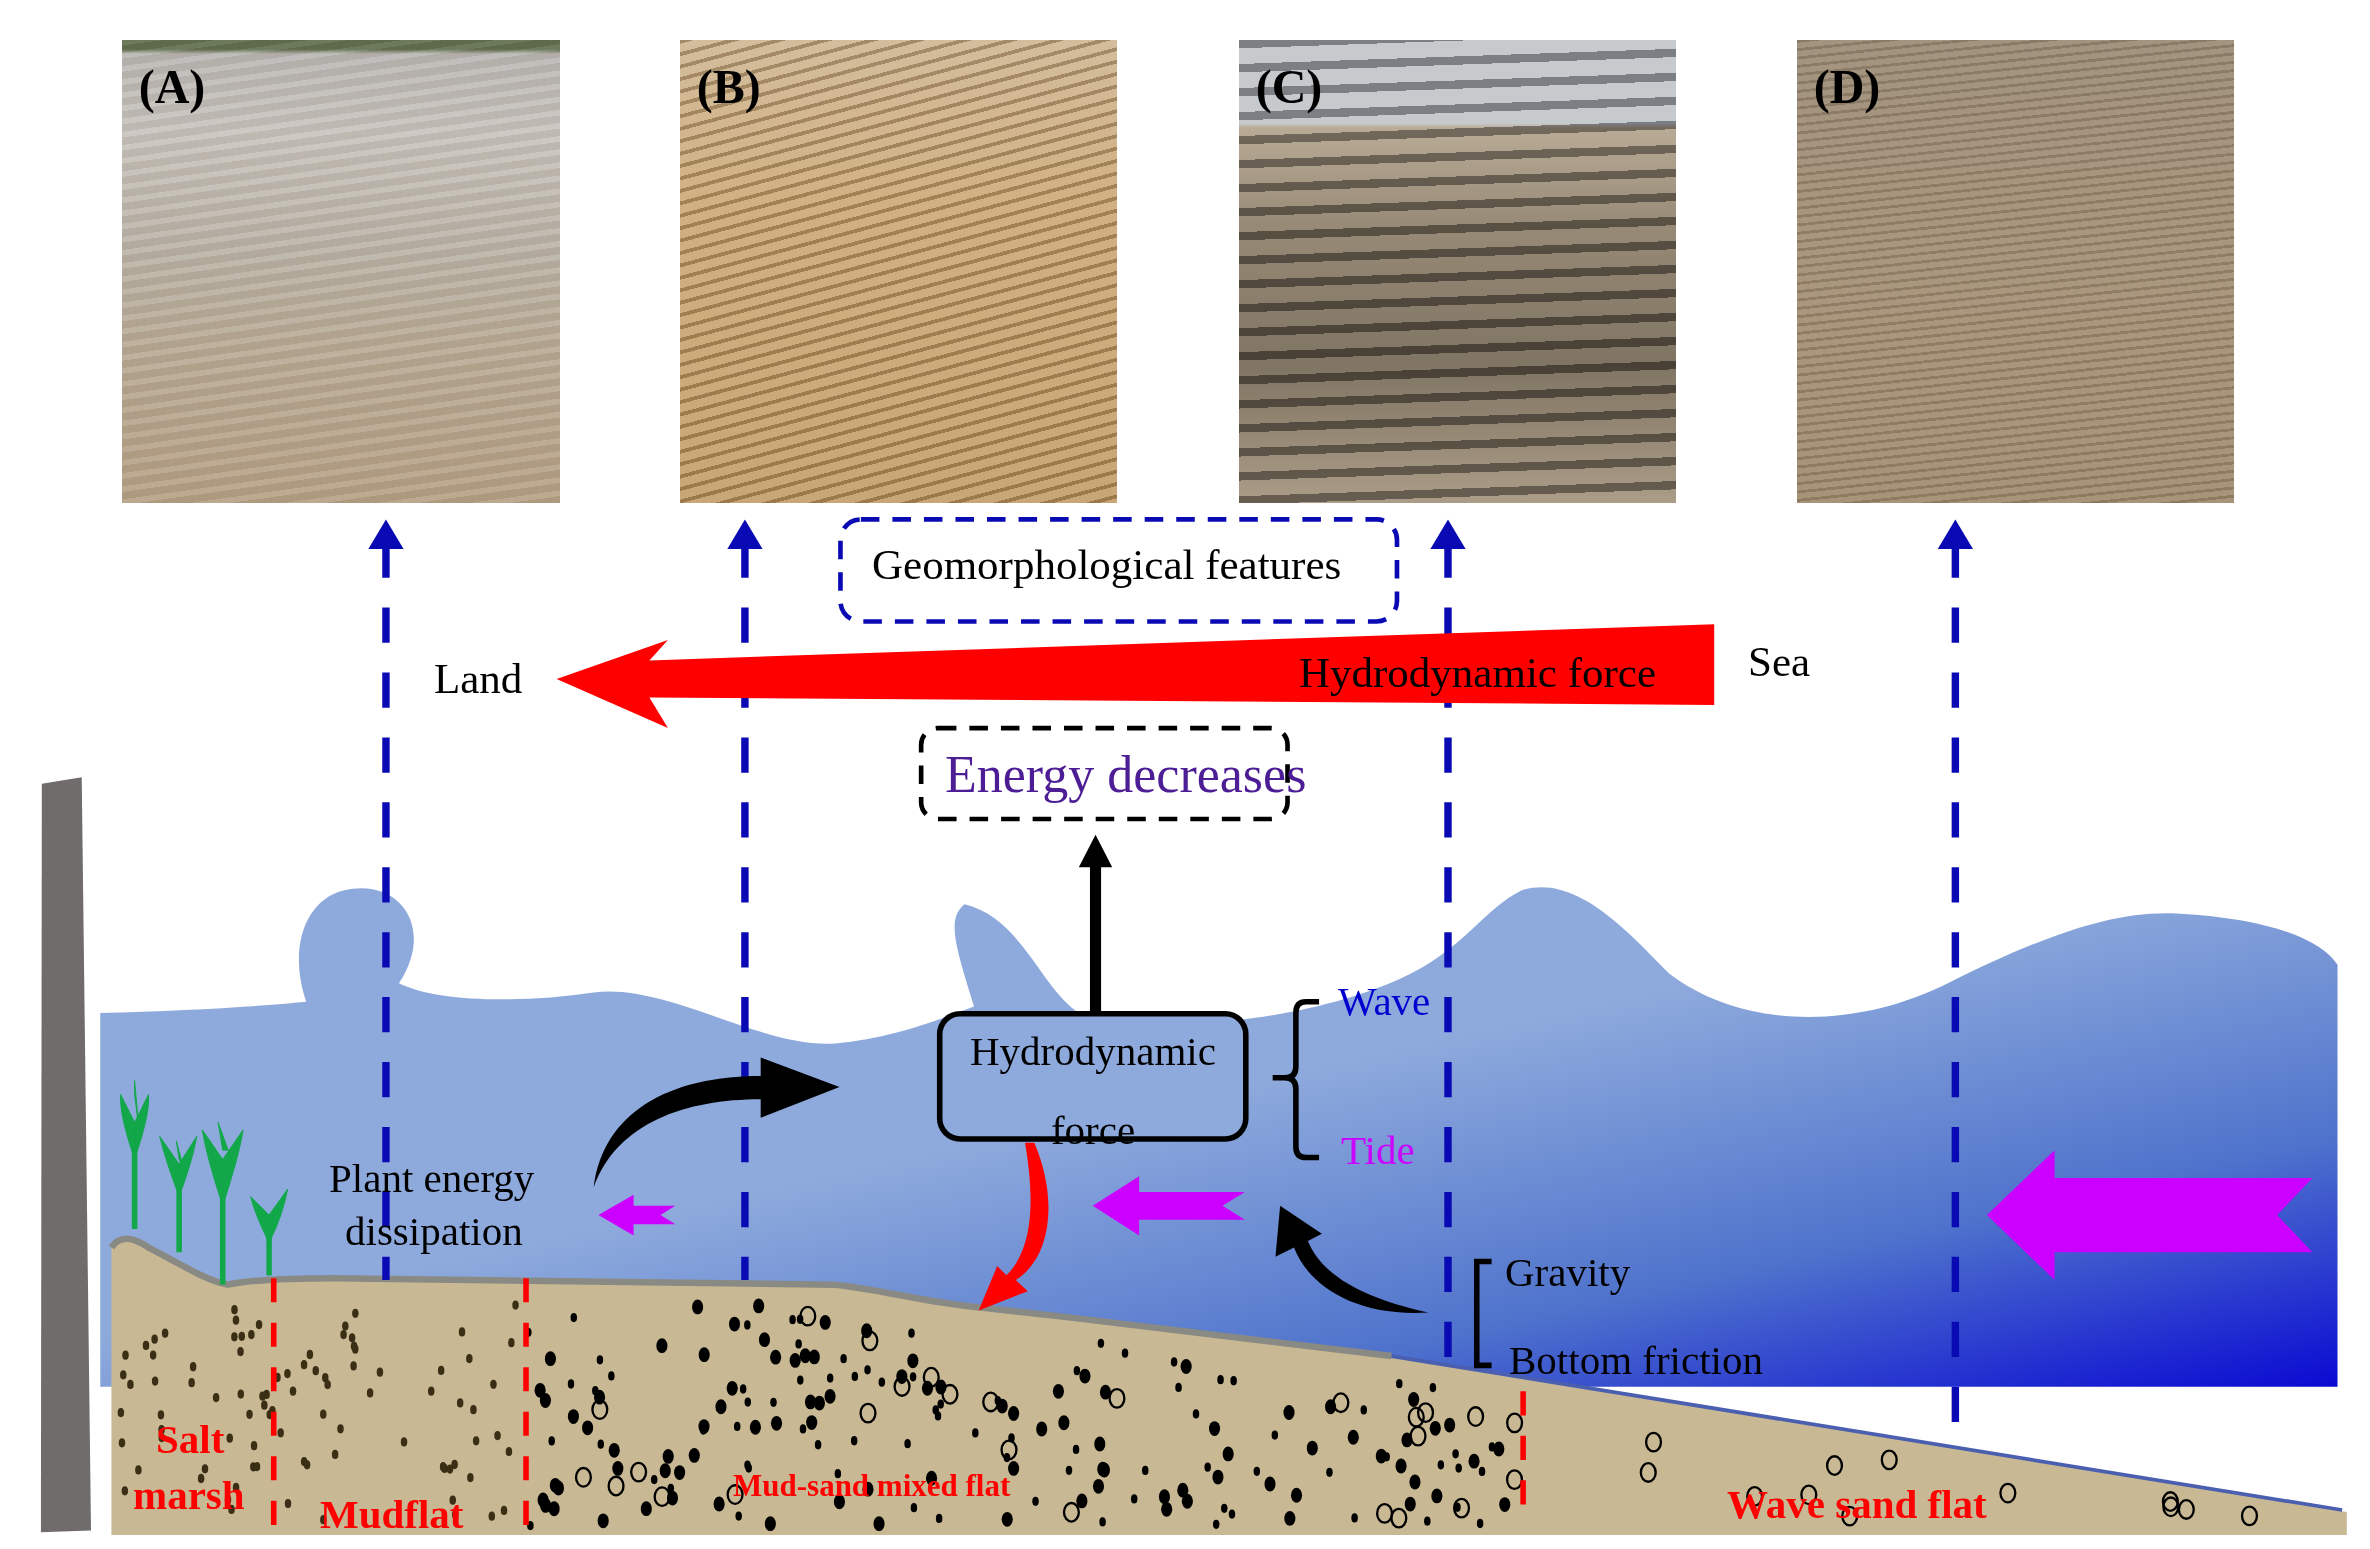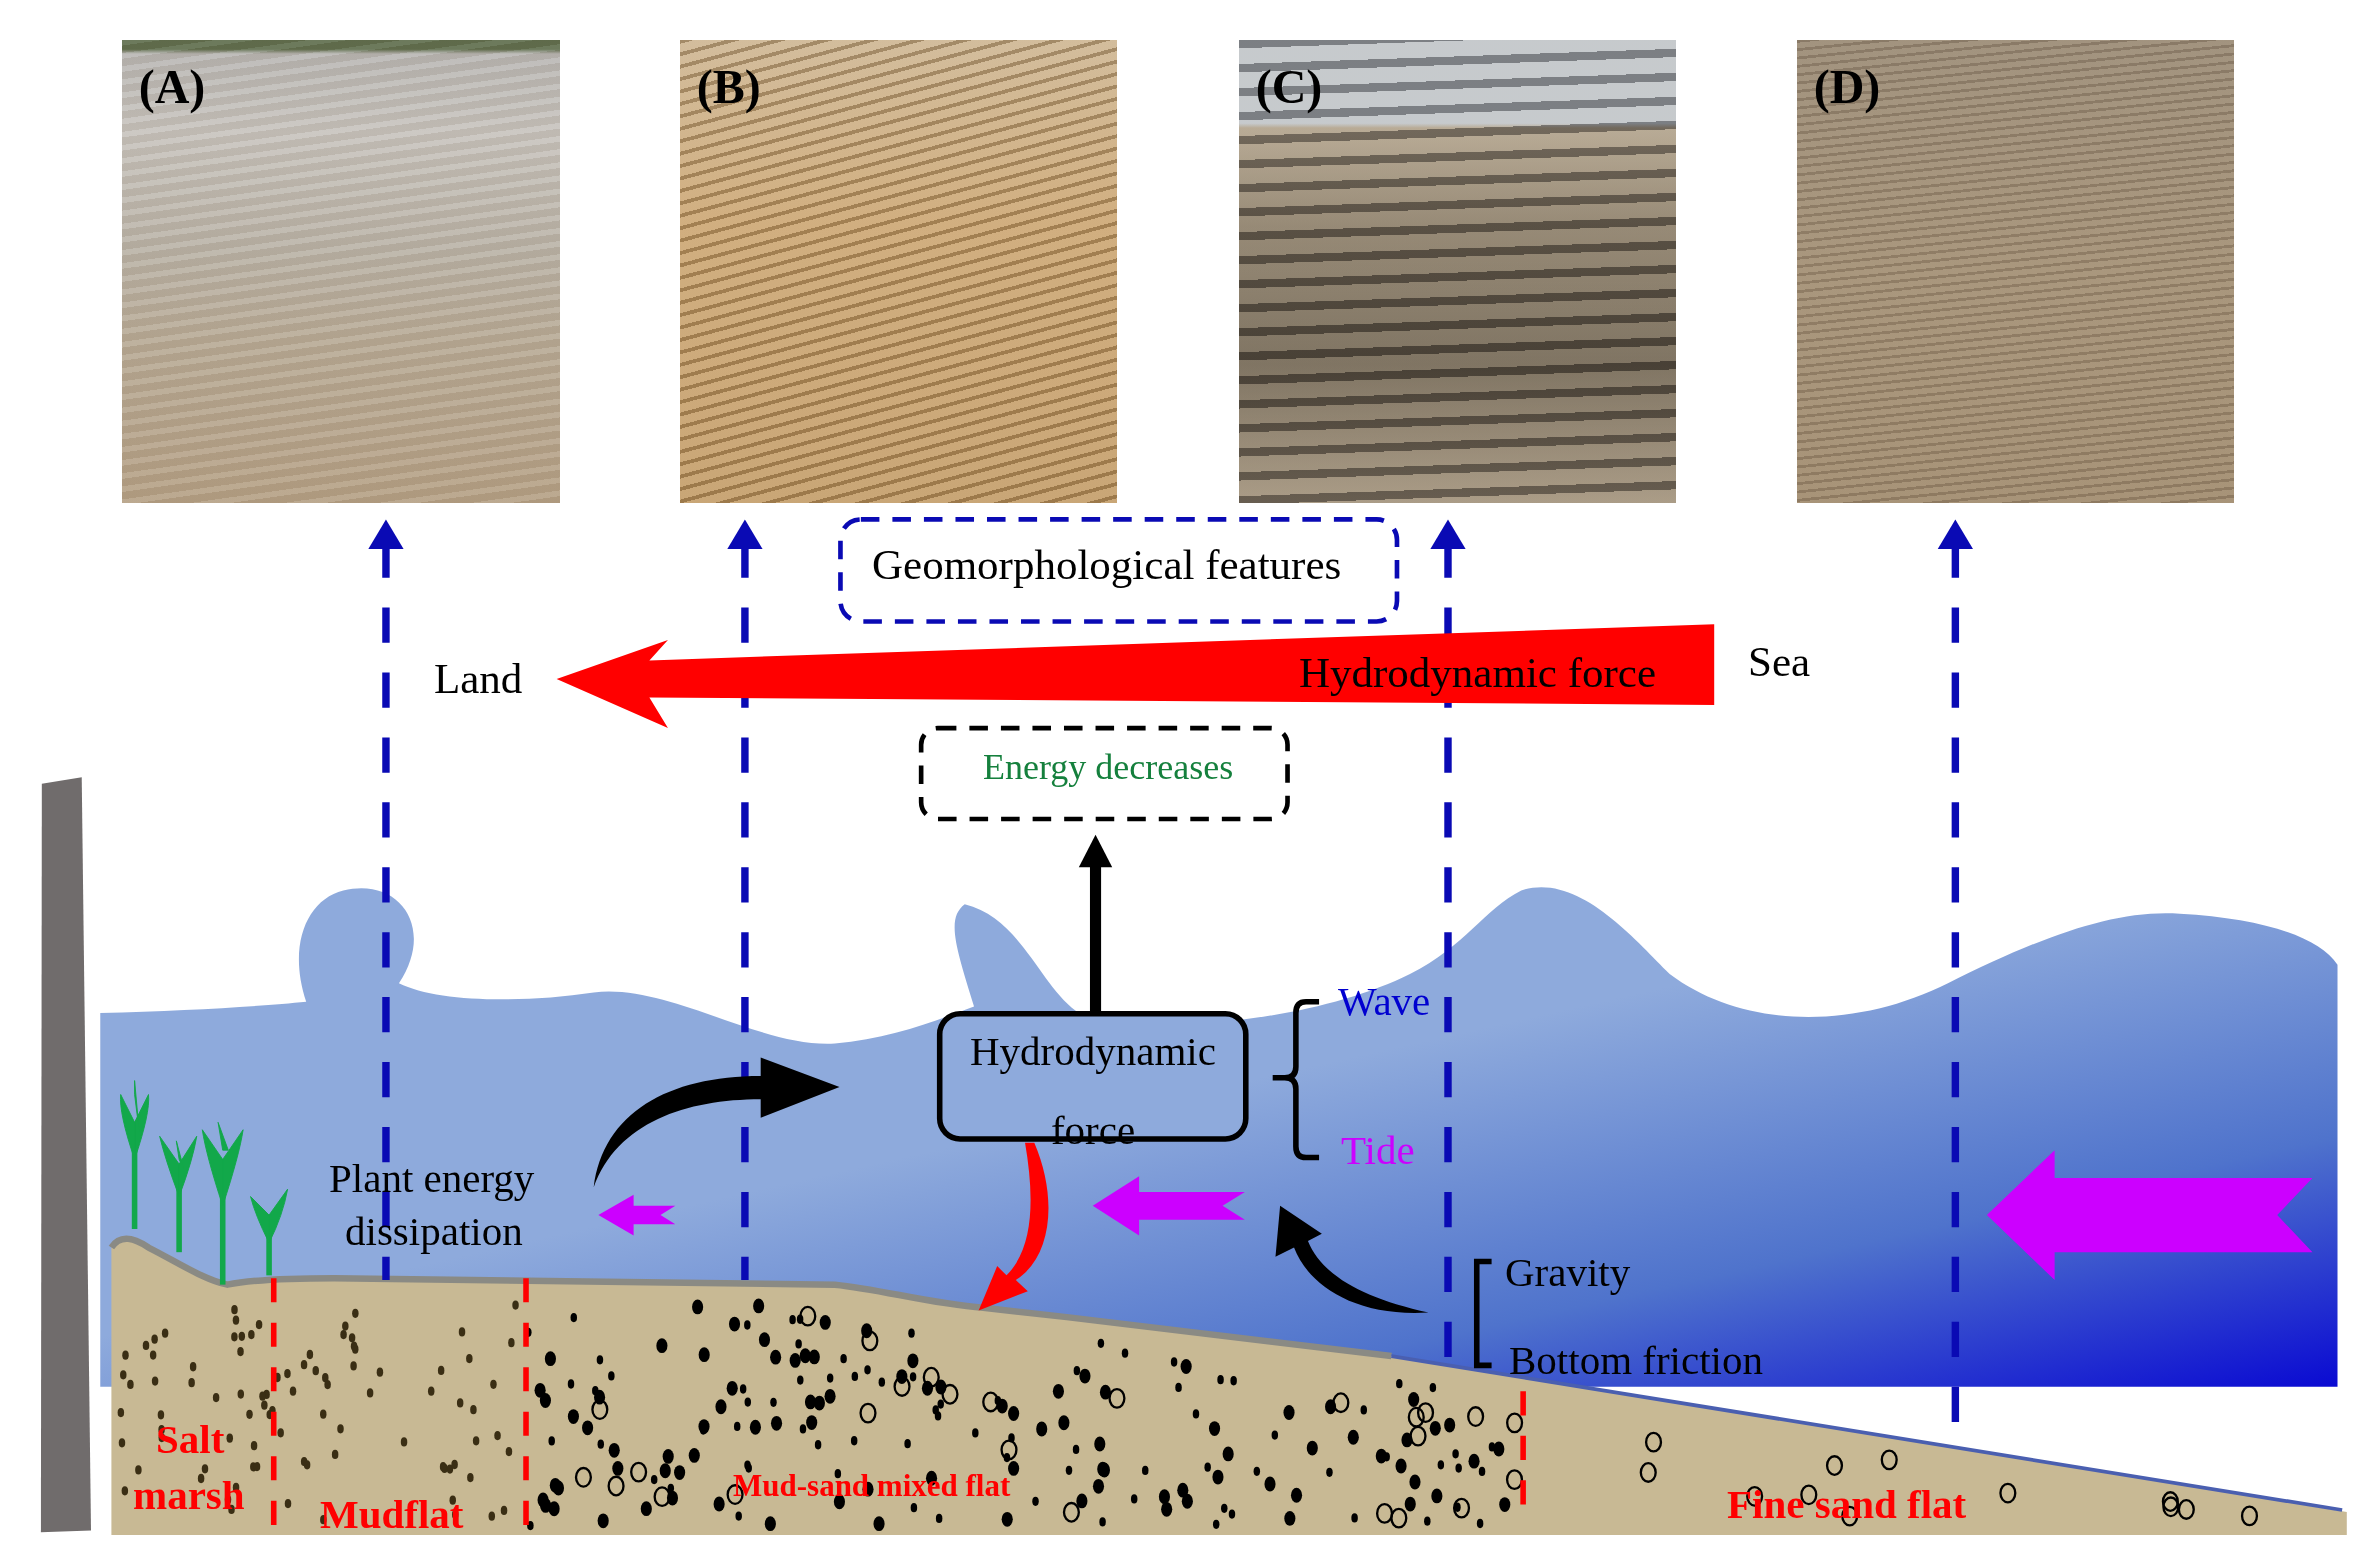--- a/index.html
+++ b/index.html
@@ -444,28 +444,28 @@
 
   <path fill="#cc00ff" d="M645,1310 L683,1288 L683,1300 L728,1300 L712,1310 L728,1320 L683,1320 L683,1332 Z"></path>
   <path fill="#cc00ff" d="M1178,1300 L1228,1268 L1228,1285 L1342,1285 L1318,1300 L1342,1315 L1228,1315 L1228,1332 Z"></path>
   <path fill="#cc00ff" d="M2142,1310 L2215,1240 L2215,1270 L2493,1270 L2455,1310 L2493,1350 L2215,1350 L2215,1380 Z"></path>
 </svg>
 
 <div class="txt" style="left:872px;top:543px;font-size:43px;color:#000;">Geomorphological features</div>
 <div class="txt" style="left:434px;top:657px;font-size:43px;color:#000;">Land</div>
 <div class="txt" style="left:1748px;top:640px;font-size:43px;color:#000;text-align:right;">Sea</div>
 <div class="txt" style="left:1299px;top:651px;font-size:43px;color:#000;">Hydrodynamic force</div>
-<div class="txt" style="left:983px;top:749px;font-size:36px;color:#15803d;">Energy decreases</div>
+<div class="txt" style="left:945px;top:749px;font-size:52px;color:#4c1d95;">Energy decreases</div>
 <div class="txt" style="left:940px;top:1031px;width:306px;text-align:center;font-size:41px;color:#000;">Hydrodynamic</div>
 <div class="txt" style="left:940px;top:1085px;width:306px;text-align:center;font-size:41px;color:#000;margin-top:25px;">force</div>
 <div class="txt" style="left:1338px;top:981px;font-size:41px;color:#0000d0;">Wave</div>
 <div class="txt" style="left:1341px;top:1130px;font-size:41px;color:#cc00ff;">Tide</div>
 <div class="txt" style="left:329px;top:1158px;font-size:41px;color:#000;">Plant energy</div>
 <div class="txt" style="left:345px;top:1211px;font-size:41px;color:#000;">dissipation</div>
 <div class="txt" style="left:1505px;top:1252px;font-size:41px;color:#000;">Gravity</div>
 <div class="txt" style="left:1509px;top:1340px;font-size:41px;color:#000;">Bottom friction</div>
 
 <div class="txt" style="left:156px;top:1419px;font-size:41px;font-weight:bold;color:#ff0000;">Salt</div>
 <div class="txt" style="left:133px;top:1475px;font-size:41px;font-weight:bold;color:#ff0000;">marsh</div>
 <div class="txt" style="left:320px;top:1477px;font-size:41px;font-weight:bold;color:#ff0000;margin-top:17px;">Mudflat</div>
 <div class="txt" style="left:733px;top:1470px;font-size:31px;font-weight:bold;color:#ff0000;">Mud-sand mixed flat</div>
-<div class="txt" style="left:1727px;top:1484px;font-size:41px;font-weight:bold;color:#ff0000;">Fine sand flat</div>
+<div class="txt" style="left:1727px;top:1484px;font-size:41px;font-weight:bold;color:#ff0000;">Wave sand flat</div>
 
 
 </body></html>

